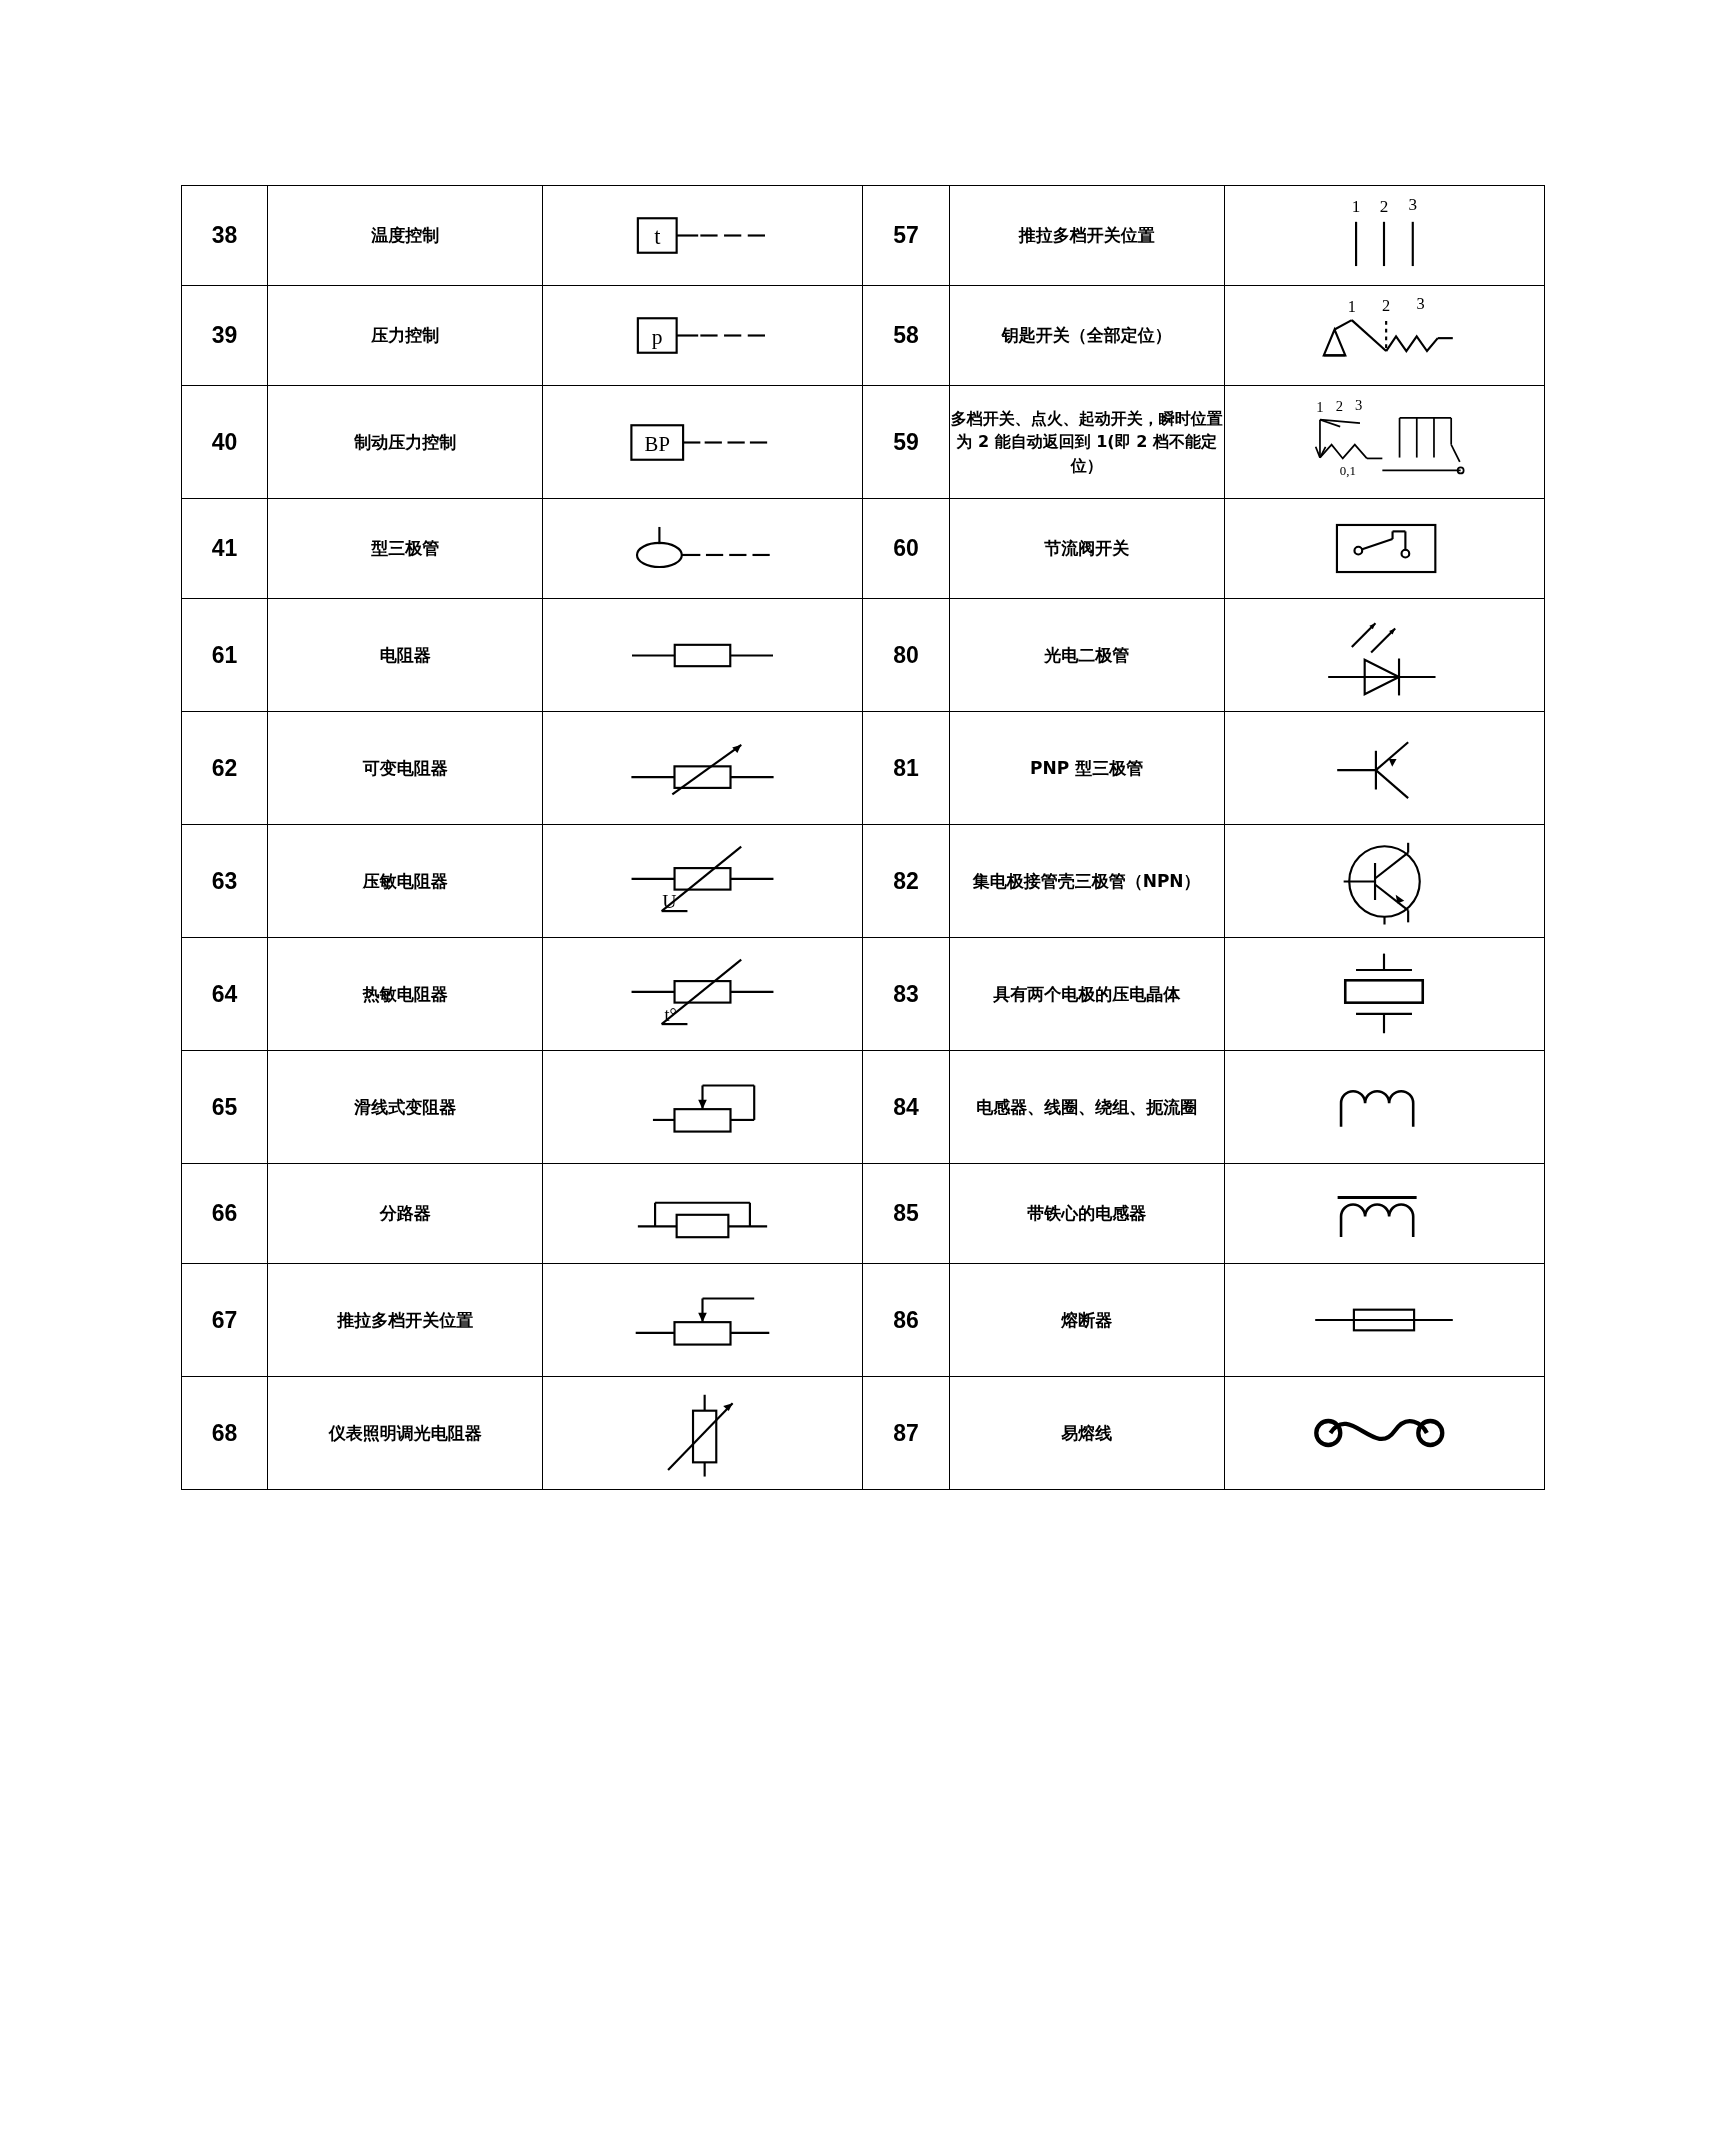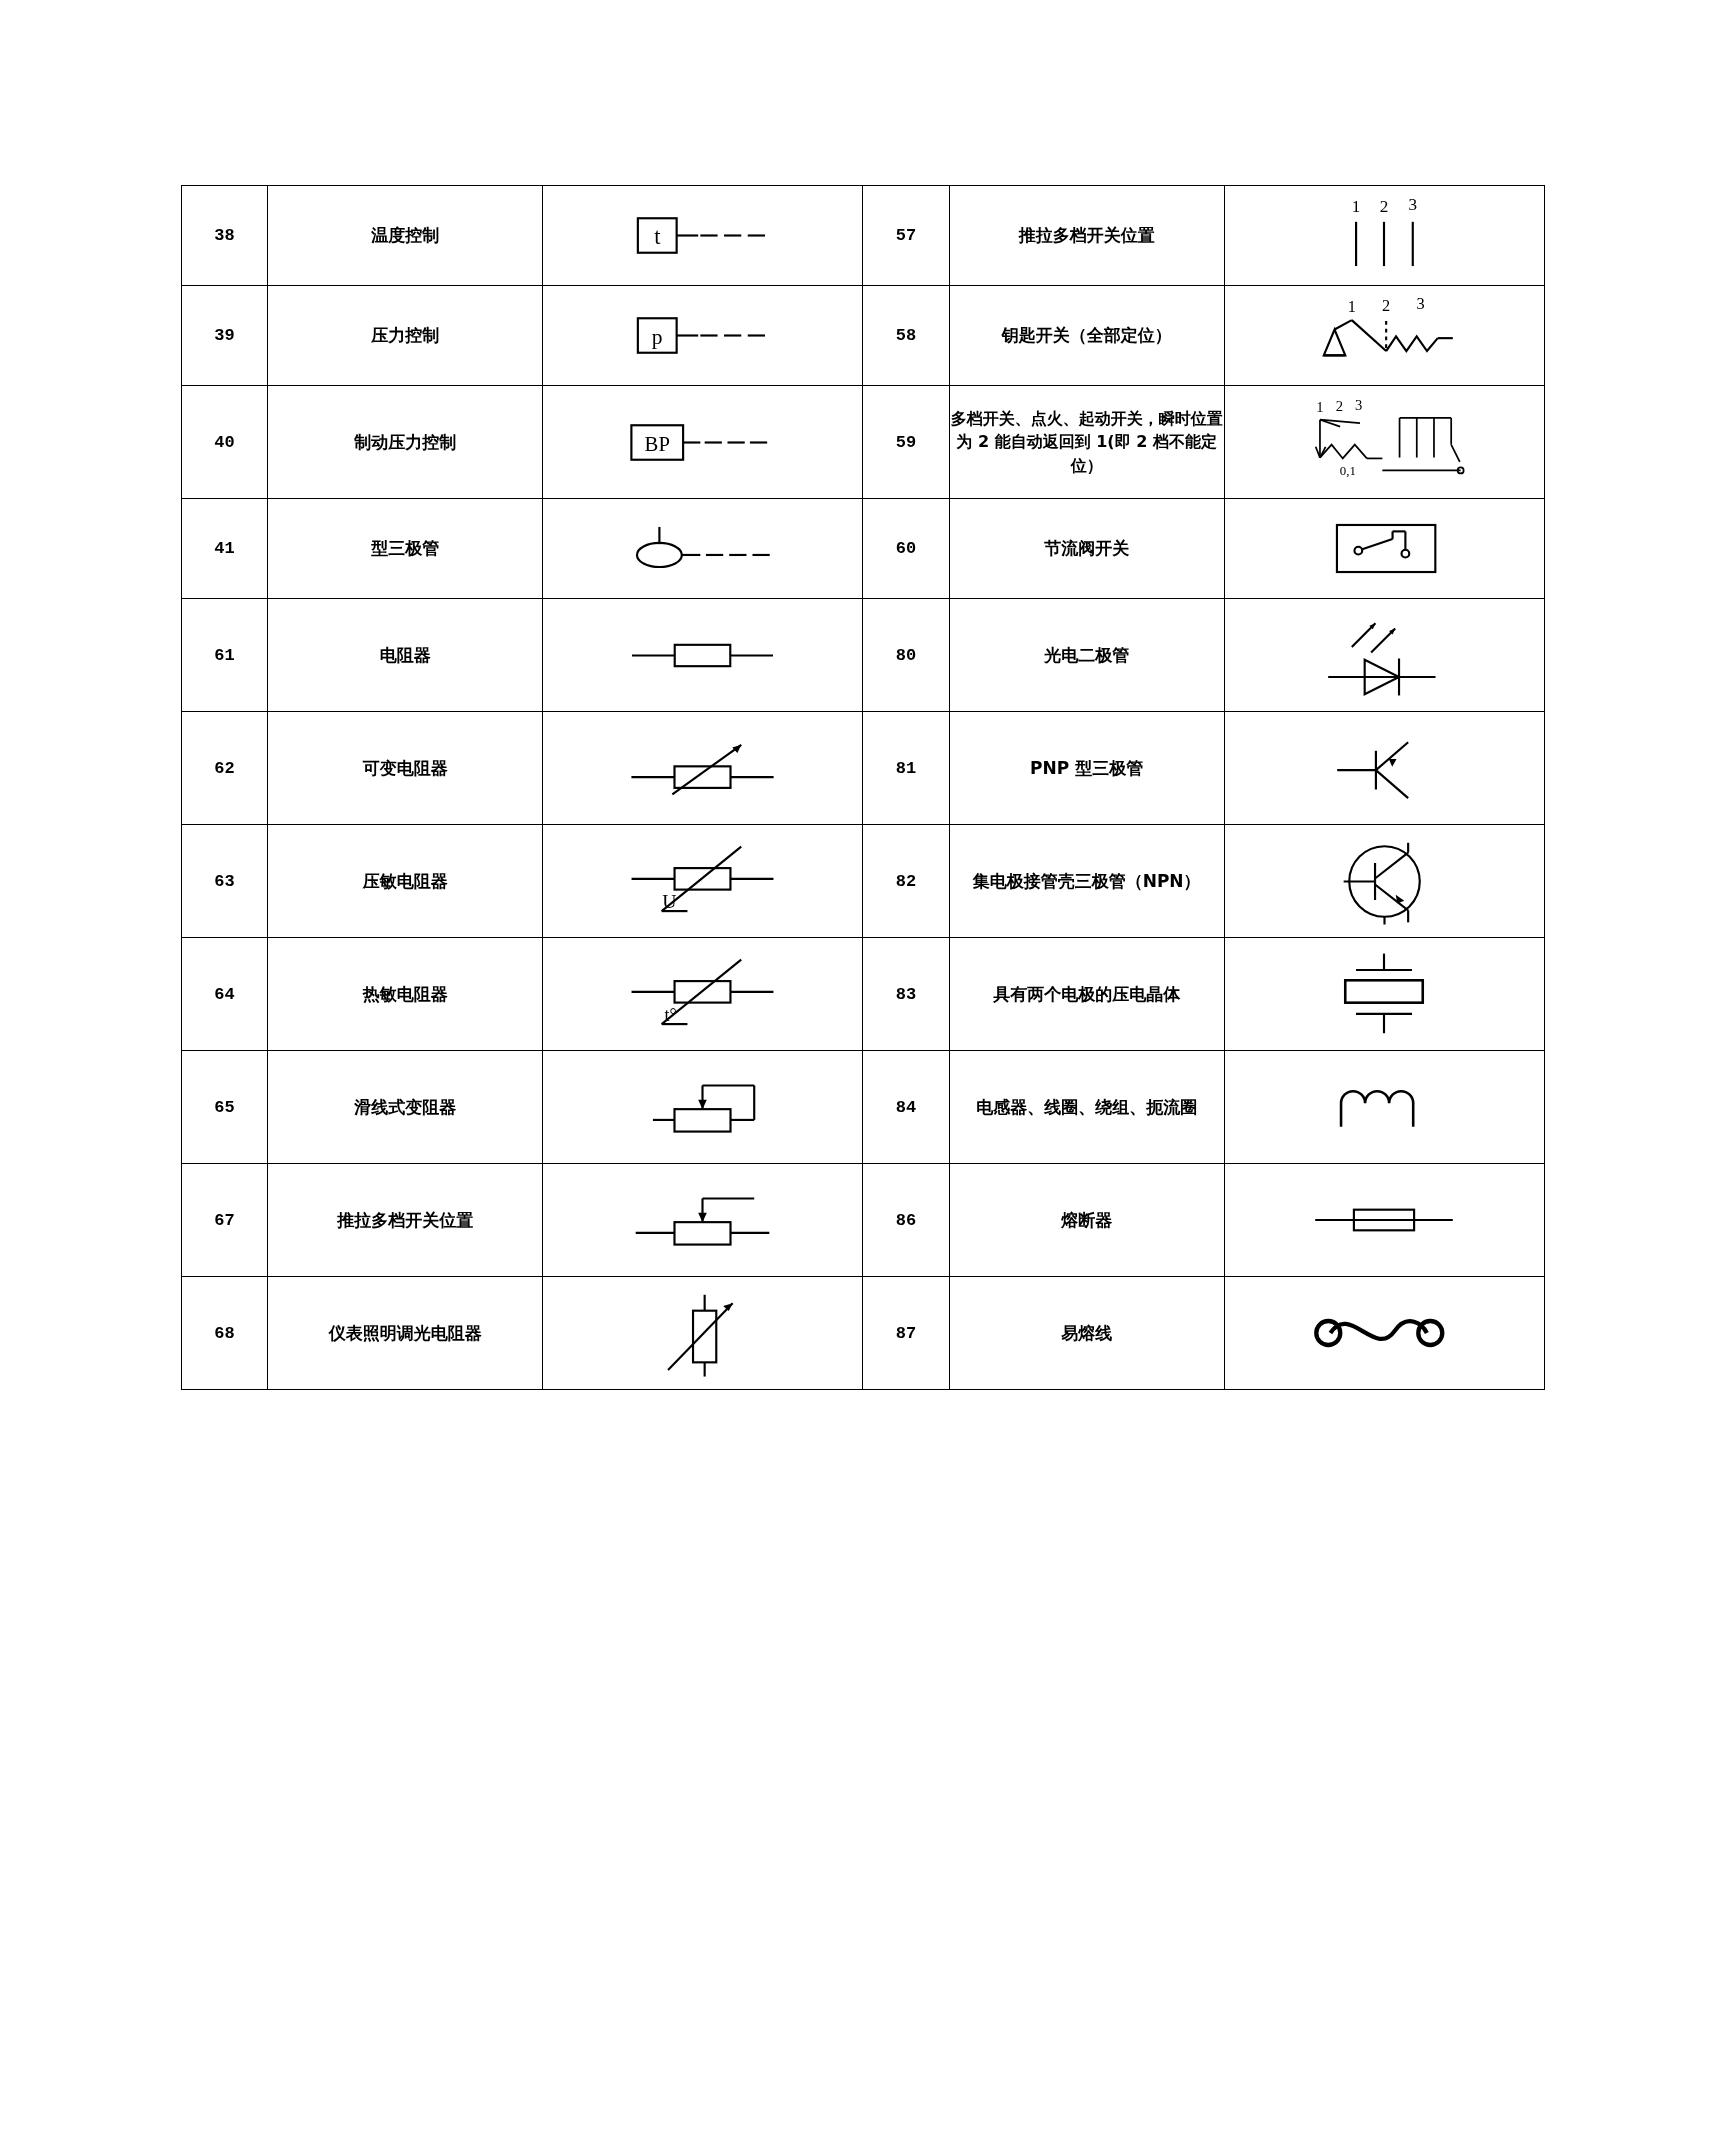--- a/index.html
+++ b/index.html
@@ -30,23 +30,23 @@
   table.symtable td {
     border: 1.3px solid #000;
     padding: 0;
     vertical-align: middle;
     text-align: center;
   }
   col.c-num   { width: 86px; }
   col.c-name  { width: 275px; }
   col.c-sym   { width: 320px; }
   .num {
-    font-size: 17px;
+    font-size: 23px;
     font-weight: bold;
-    font-family: Liberation Mono, monospace;
+    font-family: Liberation Sans, sans-serif;
   }
   .name {
     font-size: 17px;
     line-height: 1.45;
     padding: 4.3px 6px;
     font-family: "DejaVu Sans", sans-serif;
     font-weight: bold;
   }
   .name.small {
     font-size: 16px;
@@ -373,20 +373,46 @@
         <td class="name">电感器、线圈、绕组、扼流圈</td>
         <td class="symcell">
           <div class="symwrap">
             <svg width="146" height="73" viewBox="0 0 340 170">
               <path d="M70 130 L70 75 A28 28 0 0 1 126 75 A28 28 0 0 1 182 75 A28 28 0 0 1 238 75 L238 130" fill="none" stroke="#000" stroke-width="6"></path>
             </svg>
           </div>
         </td>
       </tr>
 
+      <tr class="row-h-b">
+        <td class="num">66</td>
+        <td class="name">分路器</td>
+        <td class="symcell">
+          <div class="symwrap">
+            <svg width="181" height="65" viewBox="0 0 420 150">
+              <line x1="100" y1="50" x2="320" y2="50" stroke="#000" stroke-width="5"></line>
+              <line x1="60" y1="105" x2="150" y2="105" stroke="#000" stroke-width="5"></line>
+              <rect x="150" y="78" width="120" height="52" fill="none" stroke="#000" stroke-width="5"></rect>
+              <line x1="270" y1="105" x2="360" y2="105" stroke="#000" stroke-width="5"></line>
+              <line x1="100" y1="50" x2="100" y2="105" stroke="#000" stroke-width="5"></line>
+              <line x1="320" y1="50" x2="320" y2="105" stroke="#000" stroke-width="5"></line>
+            </svg>
+          </div>
+        </td>
+        <td class="num">85</td>
+        <td class="name">带铁心的电感器</td>
+        <td class="symcell">
+          <div class="symwrap">
+            <svg width="146" height="73" viewBox="0 0 340 170">
+              <line x1="62" y1="48" x2="246" y2="48" stroke="#000" stroke-width="7"></line>
+              <path d="M70 140 L70 92 A28 28 0 0 1 126 92 A28 28 0 0 1 182 92 A28 28 0 0 1 238 92 L238 140" fill="none" stroke="#000" stroke-width="6"></path>
+            </svg>
+          </div>
+        </td>
+      </tr>
 
       <tr class="row-h-c">
         <td class="num">67</td>
         <td class="name">推拉多档开关位置</td>
         <td class="symcell">
           <div class="symwrap">
             <svg width="181" height="82" viewBox="0 0 420 190">
               <line x1="55" y1="125" x2="145" y2="125" stroke="#000" stroke-width="5"></line>
               <rect x="145" y="100" width="130" height="52" fill="none" stroke="#000" stroke-width="5"></rect>
               <line x1="275" y1="125" x2="365" y2="125" stroke="#000" stroke-width="5"></line>

